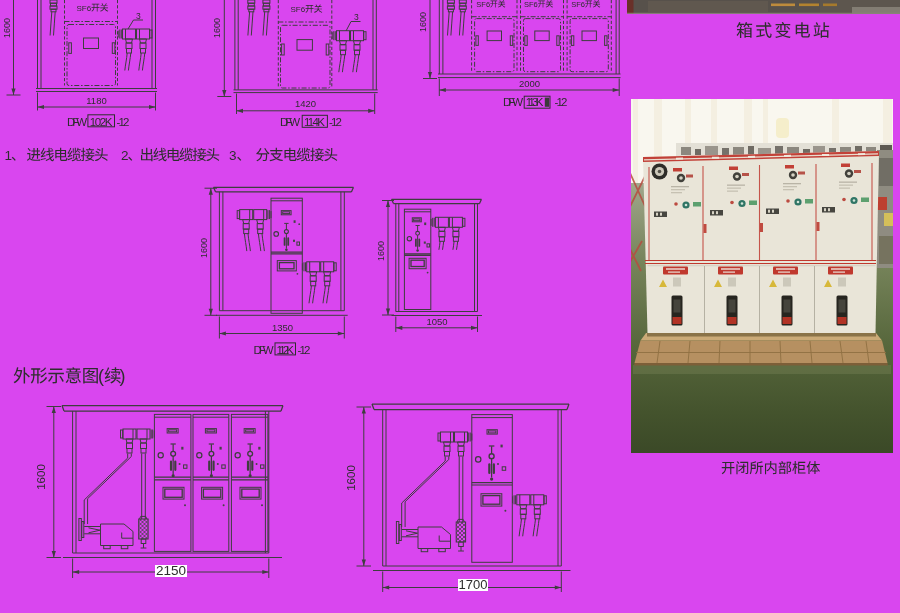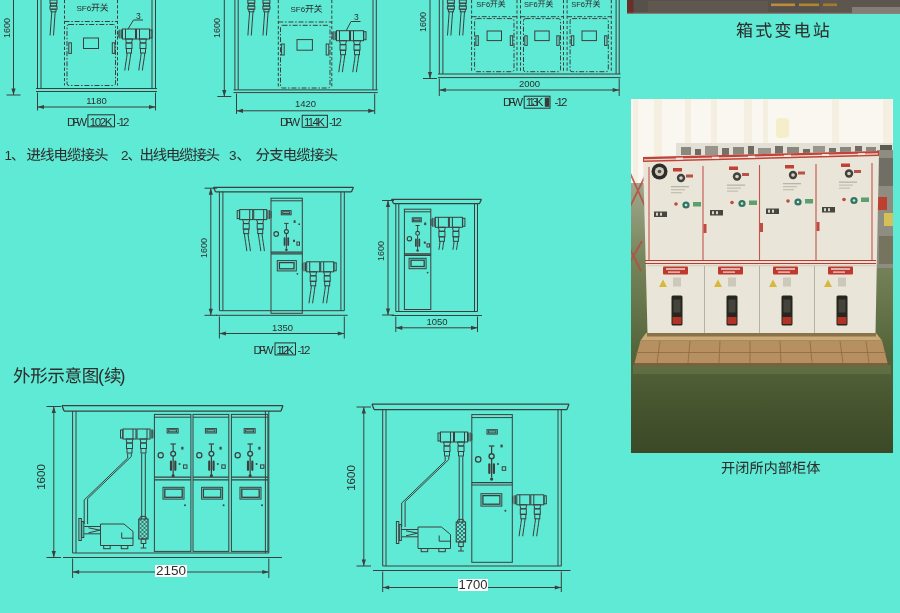--- a/index.html
+++ b/index.html
@@ -1,14 +1,14 @@
 <!DOCTYPE html>
 <html><head><meta charset="utf-8"><style>
 html,body{margin:0;padding:0;background:#fff}
-#page{position:relative;width:900px;height:613px;background:#5eead4;overflow:hidden;font-family:"Liberation Sans",sans-serif}
+#page{position:relative;width:900px;height:613px;background:#d946ef;overflow:hidden;font-family:"Liberation Sans",sans-serif}
 svg text{font-family:"Liberation Sans",sans-serif}
 </style></head><body>
 <div id="page">
 <svg width="900" height="613" viewBox="0 0 900 613" xmlns="http://www.w3.org/2000/svg">
 <defs>
 <path id="g3001" d="M271 57Q240 18 202 -23Q164 -63 125 -100Q86 -137 51 -165L119 -226Q155 -197 195 -159Q235 -121 274 -80Q312 -40 343 -4Z"></path>
 <path id="g4F53" d="M248 -837 322 -815Q294 -731 255 -648Q216 -566 170 -492Q124 -418 75 -361Q71 -371 63 -386Q54 -401 46 -416Q37 -431 29 -440Q73 -489 114 -553Q155 -617 189 -690Q223 -762 248 -837ZM158 -578 232 -652 234 -651V79H158ZM579 -837H656V75H579ZM299 -641H954V-565H299ZM417 -176H816V-104H417ZM693 -602Q721 -513 765 -425Q809 -338 863 -264Q917 -191 975 -144Q961 -133 943 -116Q925 -98 914 -82Q857 -136 804 -216Q750 -297 707 -391Q664 -486 634 -584ZM547 -606 606 -589Q575 -488 530 -392Q485 -296 430 -215Q376 -134 316 -79Q310 -88 300 -100Q290 -111 279 -122Q268 -133 259 -139Q318 -187 373 -262Q428 -336 473 -426Q519 -515 547 -606Z"></path>
 <path id="g5173" d="M129 -629H882V-550H129ZM68 -375H936V-297H68ZM544 -350Q579 -264 638 -194Q697 -125 778 -76Q860 -27 962 -2Q953 7 942 20Q931 34 922 48Q913 62 906 74Q801 43 717 -14Q634 -70 573 -150Q512 -230 472 -330ZM710 -838 795 -809Q774 -770 749 -729Q725 -687 701 -650Q677 -613 654 -584L587 -611Q609 -641 632 -681Q654 -720 675 -762Q696 -803 710 -838ZM223 -799 289 -832Q321 -794 350 -747Q379 -700 393 -665L323 -625Q315 -649 299 -680Q283 -710 263 -741Q243 -773 223 -799ZM459 -600H549V-427Q549 -377 541 -324Q532 -271 507 -217Q482 -163 433 -111Q384 -58 304 -10Q224 38 104 80Q99 71 89 58Q80 45 69 32Q57 19 47 10Q160 -28 236 -70Q311 -113 356 -159Q401 -204 423 -251Q445 -297 452 -342Q459 -387 459 -428Z"></path>
 <path id="g5185" d="M450 -432 510 -474Q547 -442 589 -404Q630 -365 670 -326Q710 -287 745 -251Q779 -214 803 -186L738 -134Q716 -163 682 -201Q649 -238 610 -278Q570 -319 529 -358Q488 -397 450 -432ZM461 -841H541V-641Q541 -593 536 -540Q530 -487 514 -432Q499 -376 467 -322Q436 -268 384 -217Q332 -166 256 -121Q251 -129 241 -140Q231 -151 220 -162Q210 -173 200 -180Q274 -220 322 -266Q370 -311 399 -360Q427 -409 440 -458Q453 -507 457 -554Q461 -600 461 -642ZM98 -670H862V-593H177V83H98ZM827 -670H904V-22Q904 16 894 36Q884 57 858 67Q831 76 784 78Q738 80 670 80Q669 69 664 55Q660 40 655 26Q649 11 643 0Q679 1 711 2Q743 3 768 2Q792 2 802 2Q816 1 821 -4Q827 -9 827 -22Z"></path>
 <path id="g51FA" d="M455 -840H541V-19H455ZM810 -341H897V79H810ZM148 -751H231V-480H771V-751H857V-404H148ZM103 -341H190V-56H852V22H103Z"></path>

